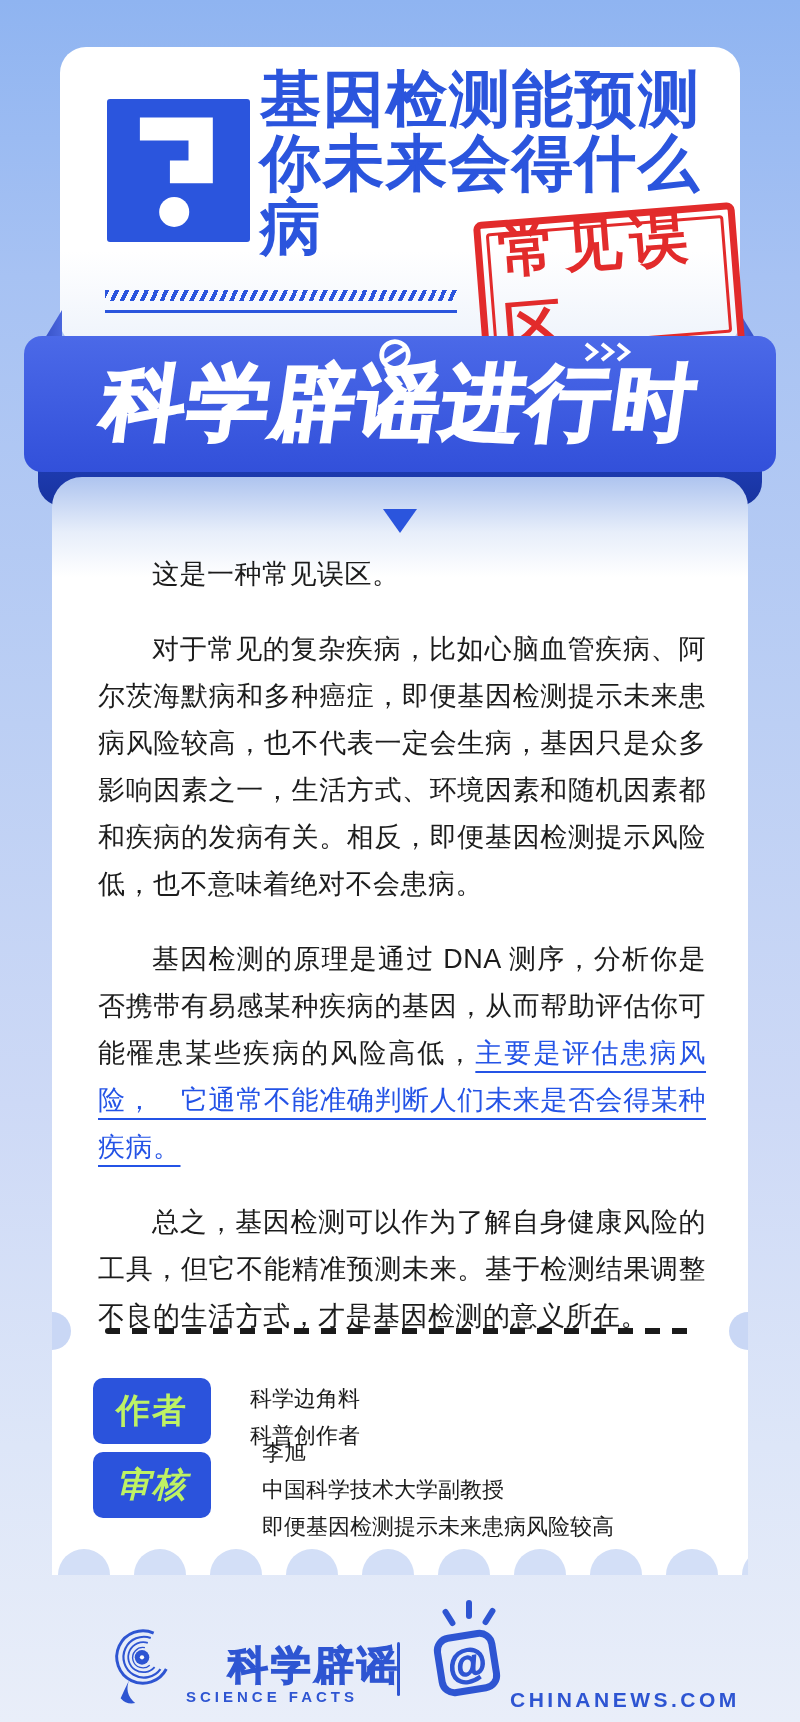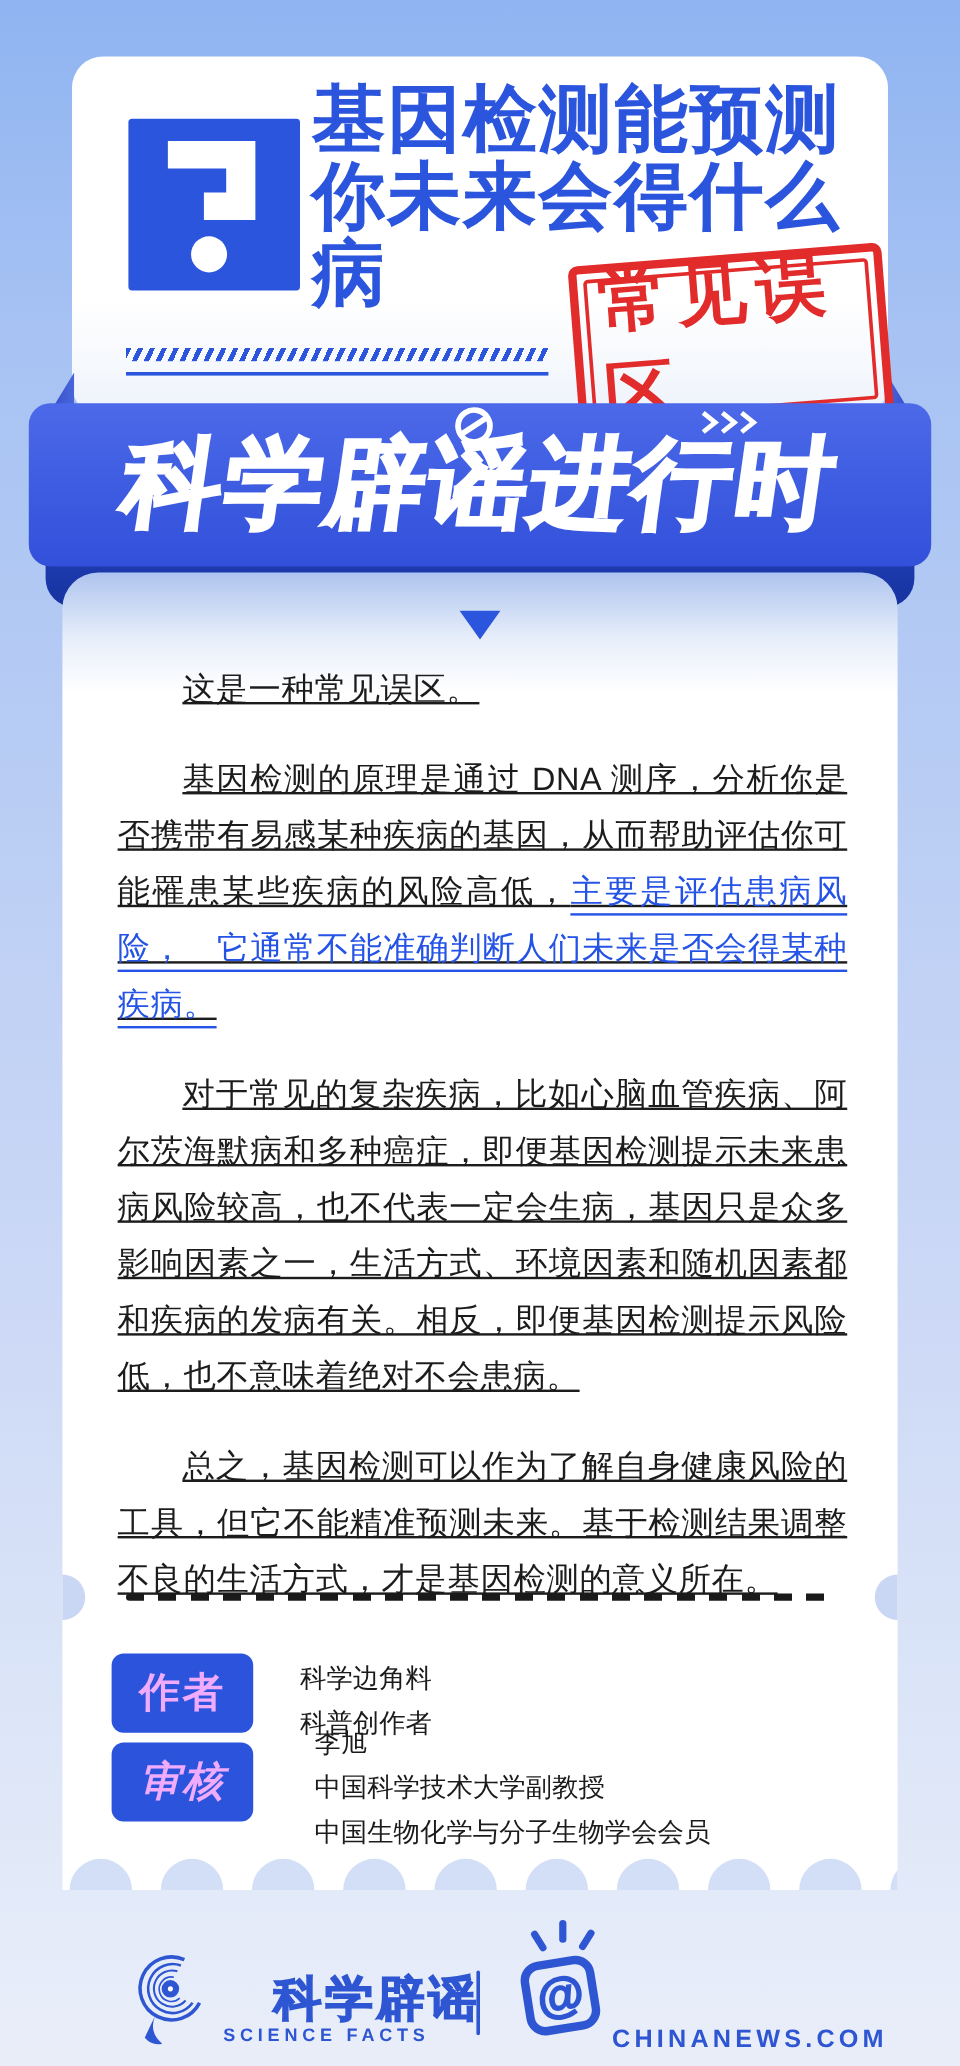--- a/index.html
+++ b/index.html
@@ -48,31 +48,31 @@
 
   
   .content-card{position:absolute;left:52px;top:477px;width:696px;height:1098px;z-index:5;
     border-radius:30px 30px 0 0;overflow:hidden;
     background:linear-gradient(180deg,#aec4ef 0px,#e7eefa 55px,#ffffff 100px,#ffffff 100%);}
   .pointer{position:absolute;left:331px;top:32px;width:0;height:0;
     border-left:17px solid transparent;border-right:17px solid transparent;
     border-top:24px solid var(--primary-blue);}
   .article{position:absolute;left:46px;right:42px;top:74px;}
   .article p{margin:0 0 28px 0;font-size:27px;line-height:47px;color:var(--body-text);
-    text-align:justify;text-indent:2em;letter-spacing:.5px;text-decoration:underline;}
+    text-align:justify;text-indent:2em;letter-spacing:.5px;}
   .article .link{color:var(--link-blue);text-decoration:underline;text-decoration-thickness:2px;
     text-underline-offset:9px;cursor:pointer;}
 
   .perf{position:absolute;left:53px;top:851px;width:590px;height:6px;border-radius:3px;
     background:repeating-linear-gradient(90deg,#1a1a1a 0 15px,transparent 15px 27px);}
   .notch{position:absolute;top:835px;width:38px;height:38px;border-radius:50%;background:#c9d7f5;}
   .notch-l{left:-19px;}  .notch-r{left:677px;}
 
   .tag{position:absolute;left:41px;width:118px;height:66px;border-radius:10px;background:#2b53dc;
-    color:#f0abfc;font-size:34px;font-weight:700;display:flex;align-items:center;justify-content:center;letter-spacing:2px;}
+    color:#bef264;font-size:34px;font-weight:700;display:flex;align-items:center;justify-content:center;letter-spacing:2px;}
   .tag-author{top:901px;} .tag-reviewer{top:975px;font-style:italic;}
   .credit-lines{position:absolute;left:198px;font-size:22px;line-height:37px;color:#1b1b1b;}
   .author-lines{top:903px;} .reviewer-lines{top:957px;margin-left:12px;}
 
   .scallops i{position:absolute;bottom:-26px;width:52px;height:52px;border-radius:50%;background:#d3dff7;}
 
   
   .footer{position:absolute;left:0;top:1590px;width:800px;height:132px;z-index:2;}
   .swirl{position:absolute;left:108px;top:34px;width:68px;height:92px;}
   .brand-name{position:absolute;font-weight:900;color:var(--footer-blue);-webkit-text-stroke:1.3px var(--footer-blue);white-space:nowrap;}
@@ -129,40 +129,40 @@
         <polyline points="34,18 44,10 34,2"></polyline>
       </g>
     </svg>
   </div>
 
   <div class="content-card">
     <i class="pointer"></i>
 
     <div class="article">
       <p>这是一种常见误区。</p>
+      <p>对于常见的复杂疾病，比如心脑血管疾病、阿尔茨海默病和多种癌症，即便基因检测提示未来患病风险较高，也不代表一定会生病，基因只是众多影响因素之一，生活方式、环境因素和随机因素都和疾病的发病有关。相反，即便基因检测提示风险低，也不意味着绝对不会患病。</p>
       <p><span>基因检测的原理是通过 DNA 测序，分析你是否携带有易感某种疾病的基因，从而帮助评估你可能罹患某些疾病的风险高低，</span><a class="link">主要是评估患病风险，　它通常不能准确判断人们未来是否会得某种疾病。</a></p>
-      <p>对于常见的复杂疾病，比如心脑血管疾病、阿尔茨海默病和多种癌症，即便基因检测提示未来患病风险较高，也不代表一定会生病，基因只是众多影响因素之一，生活方式、环境因素和随机因素都和疾病的发病有关。相反，即便基因检测提示风险低，也不意味着绝对不会患病。</p>
       <p>总之，基因检测可以作为了解自身健康风险的工具，但它不能精准预测未来。基于检测结果调整不良的生活方式，才是基因检测的意义所在。</p>
     </div>
 
     <div class="perf"></div>
     <i class="notch notch-l"></i>
     <i class="notch notch-r"></i>
 
     <div class="tag tag-author">作者</div>
     <div class="credit-lines author-lines">
       <div>科学边角料</div>
       <div>科普创作者</div>
     </div>
 
     <div class="tag tag-reviewer">审核</div>
     <div class="credit-lines reviewer-lines">
       <div>李旭</div>
       <div>中国科学技术大学副教授</div>
-      <div>中国生物化学与分子生物学会会员</div>
+      <div>即便基因检测提示未来患病风险较高</div>
     </div>
 
     <div class="scallops">
       <i style="left:6px"></i>
         <i style="left:82px"></i>
         <i style="left:158px"></i>
       <i style="left:234px"></i>
         <i style="left:310px"></i>
         <i style="left:386px"></i>
       <i style="left:462px"></i>

